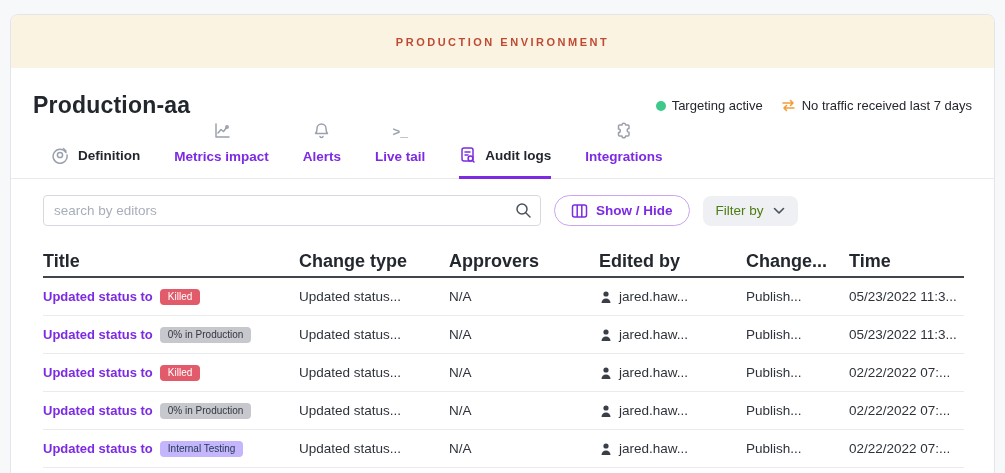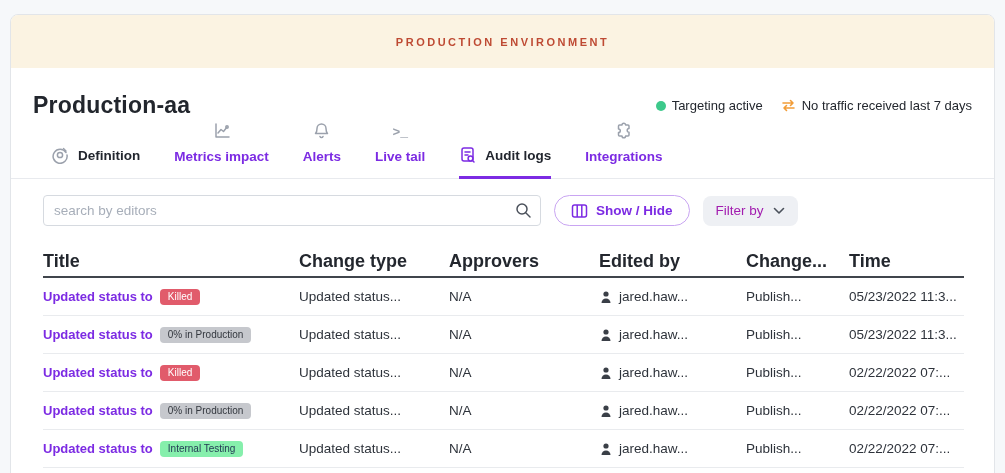--- a/index.html
+++ b/index.html
@@ -64,21 +64,21 @@
     display:flex; align-items:center; gap:8px;
     height:31px; padding:12px 16px; background:#fff;
     border:1px solid #c9a5f2; border-radius:16px;
     color:#7c2be3; font-size:13.5px; font-weight:bold; cursor:pointer;
     font-family:"Liberation Sans", sans-serif;
   }
   .filter-btn {
     display:flex; align-items:center; gap:9px;
     height:30px; padding:0 13px; background:#eef0f4;
     border:none; border-radius:8px;
-    color:#a21caf; font-size:13.5px; cursor:pointer;
+    color:#4d7c0f; font-size:13.5px; cursor:pointer;
     font-family:"Liberation Sans", sans-serif;
   }
   
   .table { margin:6px 30px 0 32px; }
   .t-head, .t-row {
     display:grid;
     grid-template-columns: 256px 150px 150px 147px 103px 1fr;
     align-items:center;
   }
   .t-head {
@@ -89,21 +89,21 @@
     height:38px; font-size:13.5px; color:#2e333b;
     border-bottom:1px solid #e9ebee;
   }
   .title-cell { display:flex; align-items:center; gap:7px; white-space:nowrap; }
   .row-link { color:#7c2be3; font-weight:bold; font-size:13px; cursor:pointer; }
   .badge {
     font-size:10px; padding:3px 8px; border-radius:4px; line-height:1; white-space:nowrap;
   }
   .badge[data-badge="red"]  { background:#e15b6b; color:#ffffff; }
   .badge[data-badge="gray"] { background:#c6c8cd; color:#33373e; }
-  .badge[data-badge="blue"] { background:#86efac; color:#233a54; }
+  .badge[data-badge="blue"] { background:#c4b5fd; color:#233a54; }
   .edited-cell { display:flex; align-items:center; gap:6px; }
   .cell { white-space:nowrap; overflow:hidden; }
 </style>
 </head>
 <body>
 
 <div class="card">
 
   <div class="banner">
     <span>PRODUCTION ENVIRONMENT</span>

